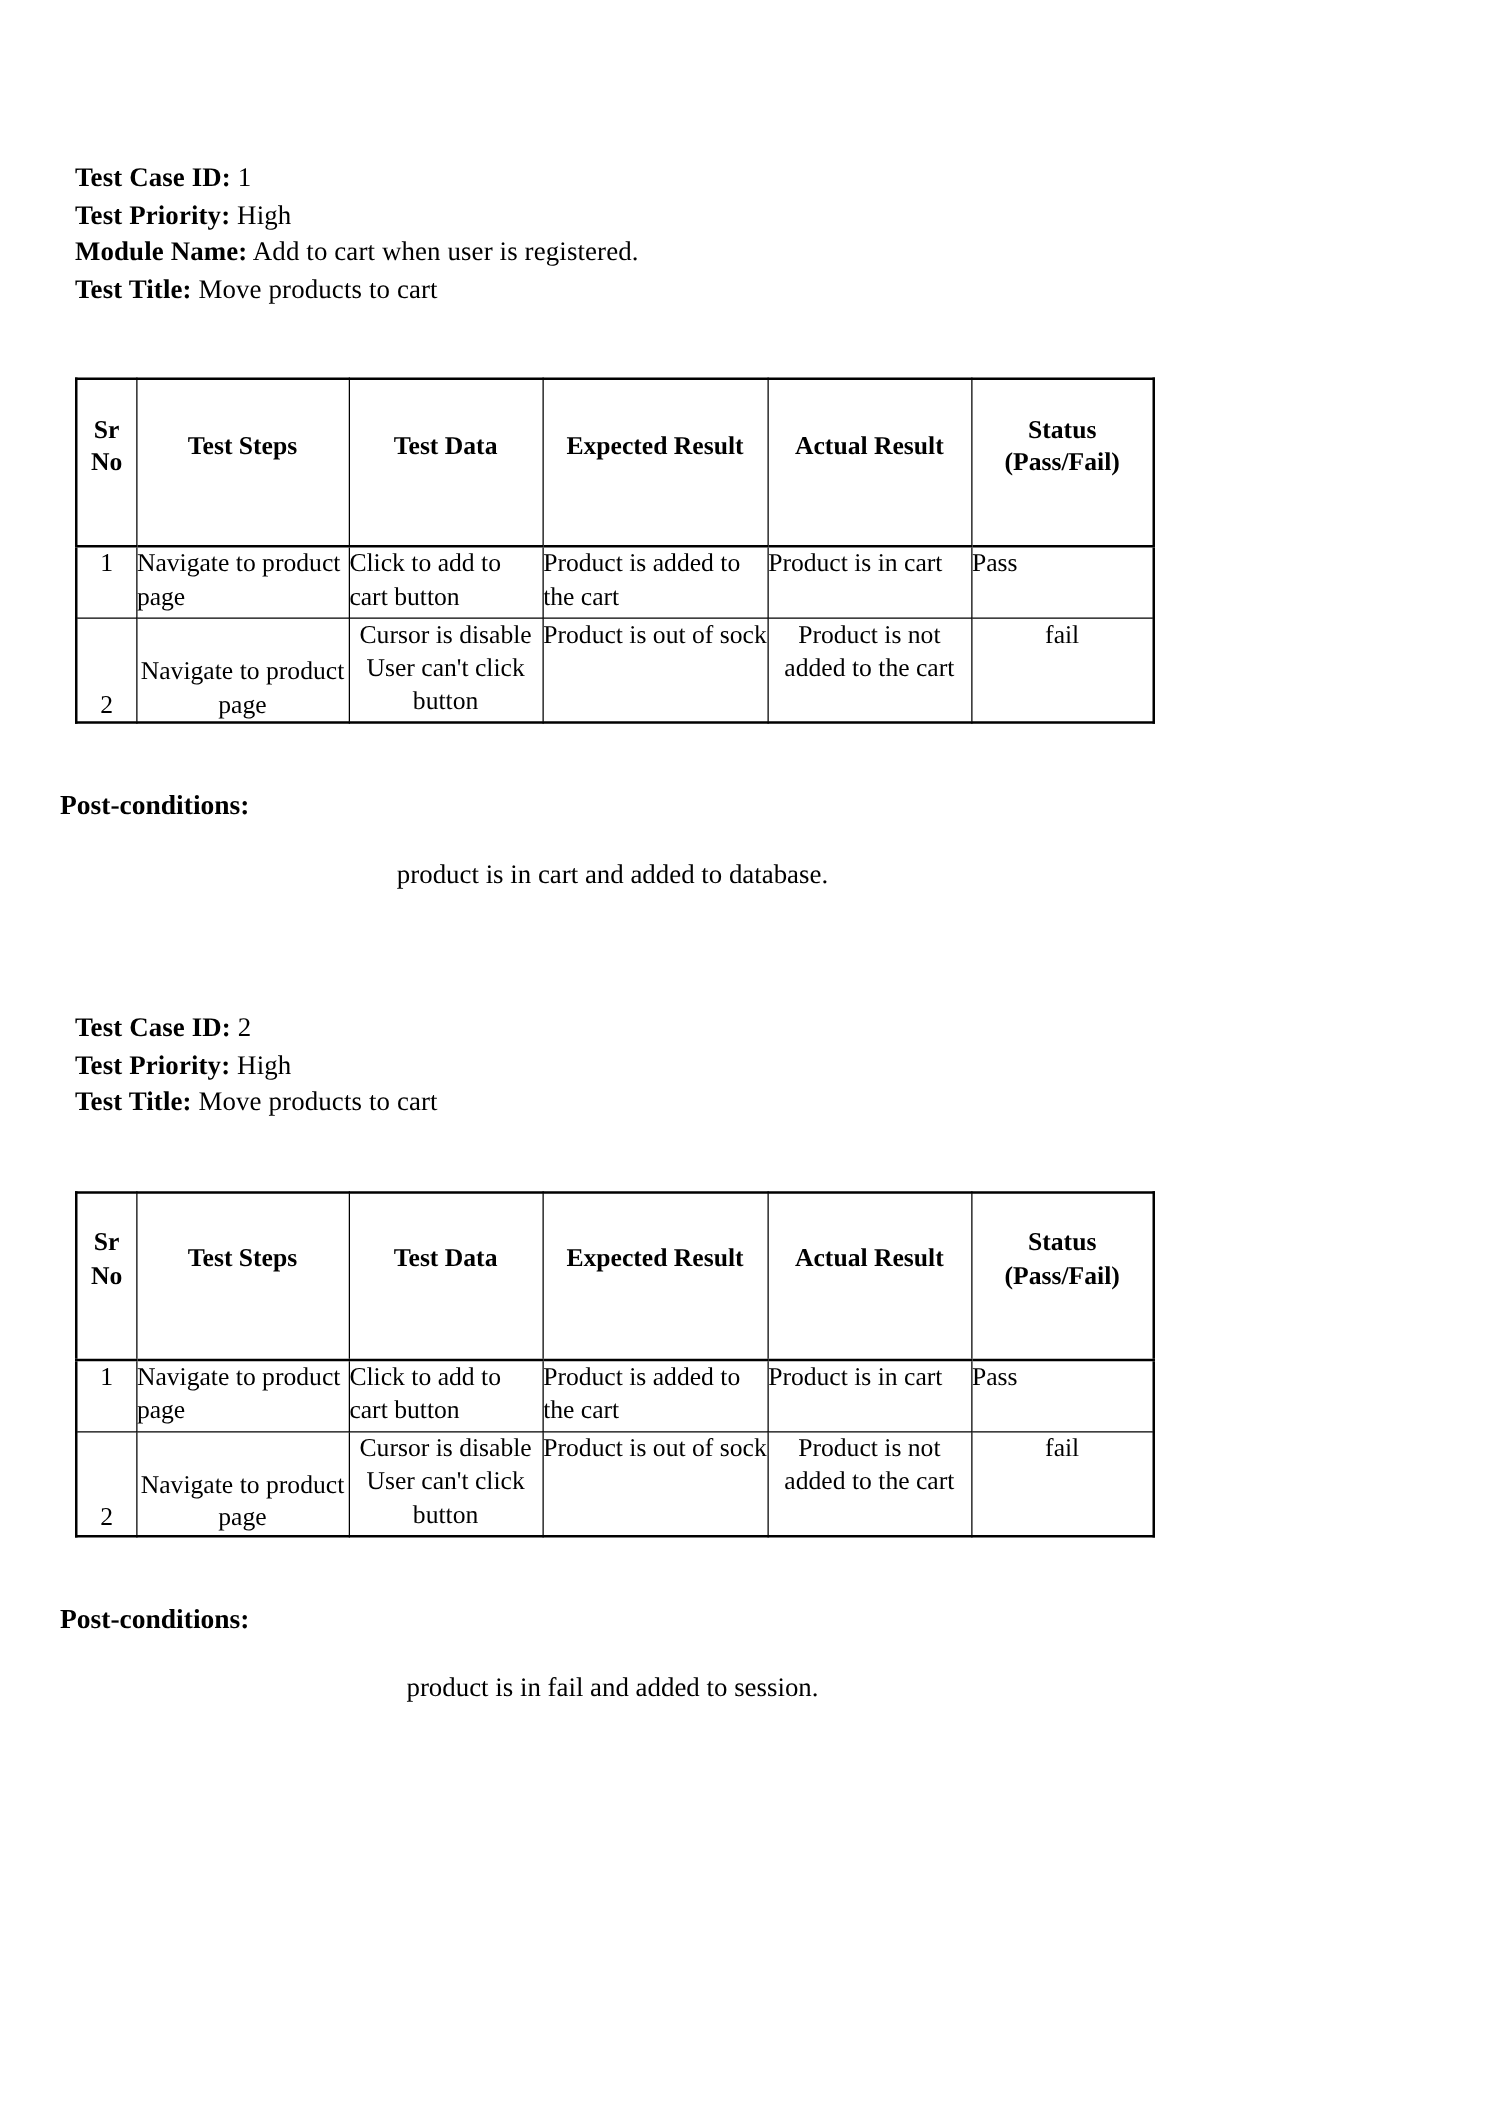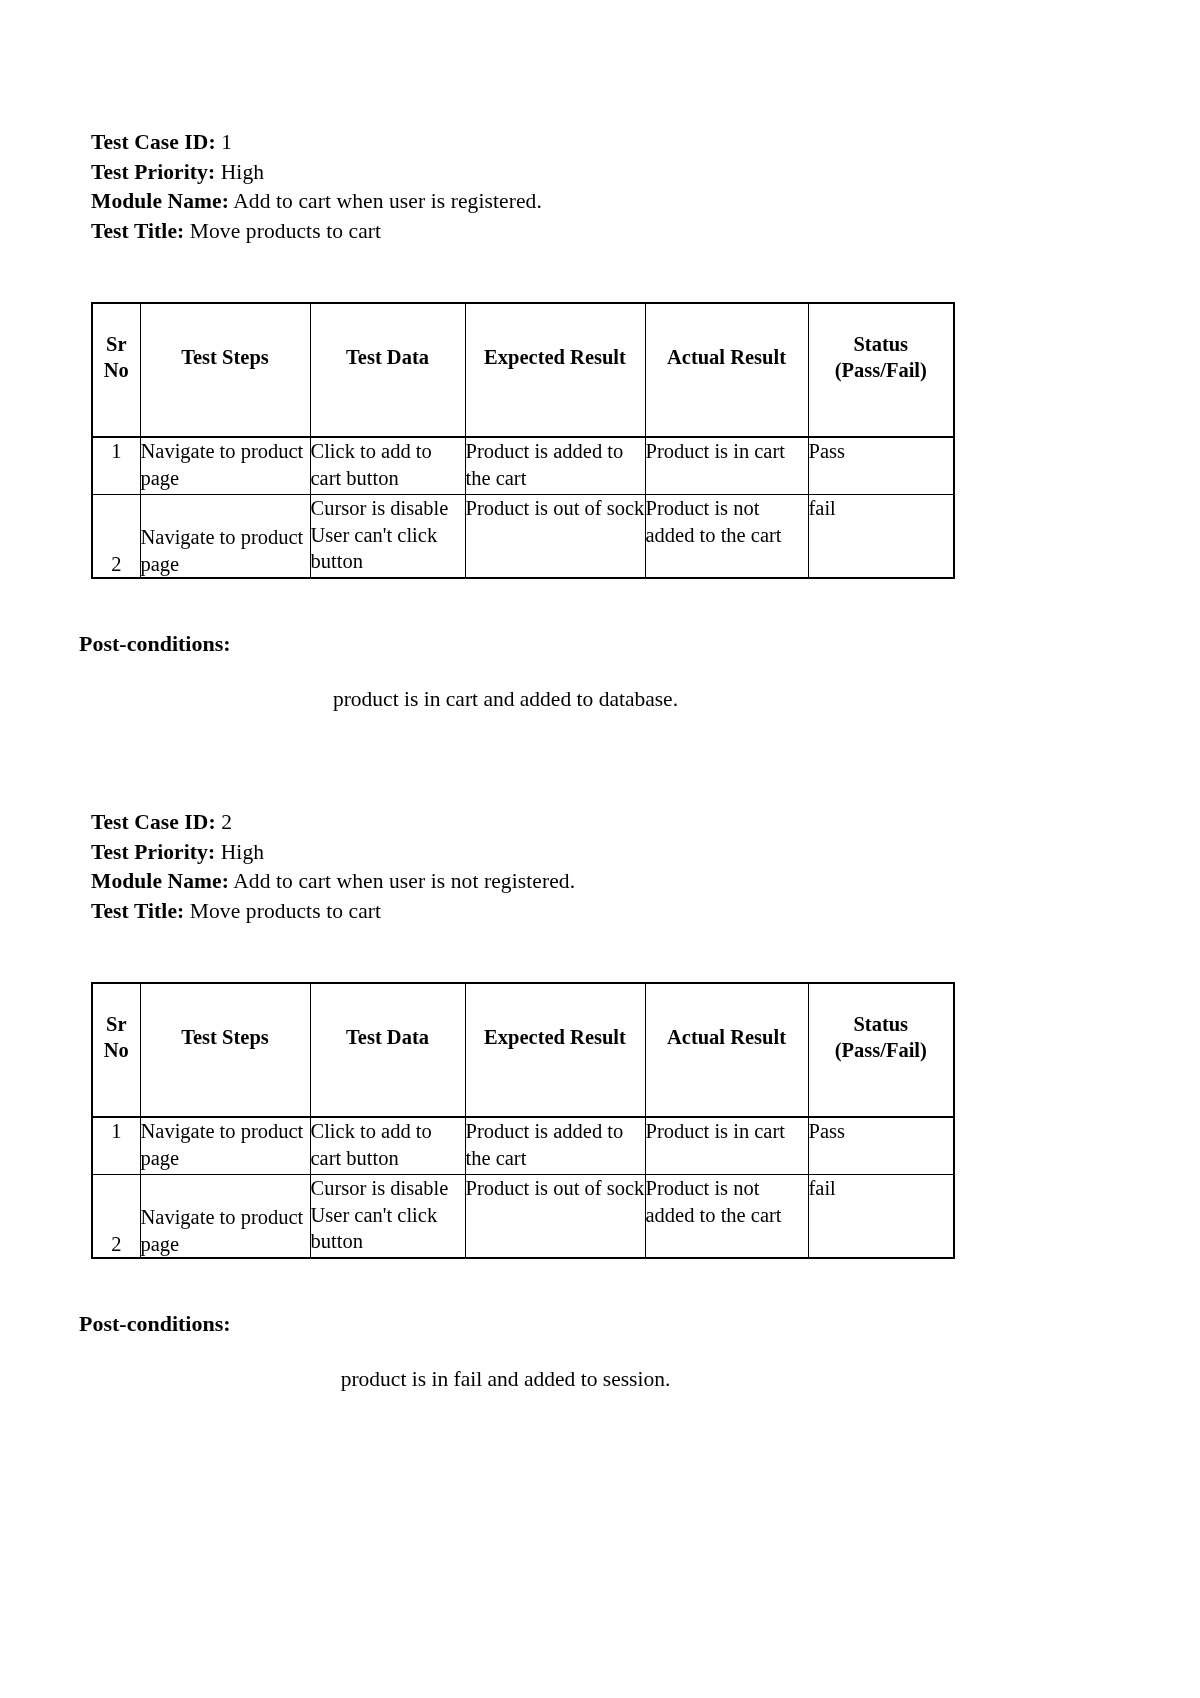--- a/index.html
+++ b/index.html
@@ -13,21 +13,21 @@
     font-family: "Liberation Serif", "DejaVu Serif", serif;
     color: #000000;
     -webkit-font-smoothing: antialiased;
   }
   .page {
     position: relative;
     width: 1050px;
     height: 1698px;
     background: #ffffff;
     box-sizing: border-box;
-    padding: 128px 148px 0 91px;
+    padding: 128px 148px 0 60px;
     font-family: Liberation Serif, serif;
   }
   .case-block {
     position: relative;
   }
   .meta {
     font-size: 21.5px;
     line-height: 29.5px;
     letter-spacing: 0.1px;
   }
@@ -77,21 +77,21 @@
 
   .cell-text {
     padding: 2px 1px 2px 3px;
   }
   .cell-sr {
     text-align: center;
     vertical-align: bottom;
     padding: 0 0 4px 0;
   }
   .row-1 td { height: 56px; }
-  .row-2 td { height: 82px; }
+  .row-2 td { height: 82px; text-align: center; }
   .row-2 .cell-sr { vertical-align: bottom; }
   .row-2 .steps-cell { vertical-align: bottom; }
 
   
   .post-head {
     font-weight: bold;
     font-size: 22px;
     margin-top: 52px;
     margin-left: -12px;
   }
@@ -188,24 +188,20 @@
     <div class="meta">
       <div class="meta-row">
         <span class="meta-label">Test Case ID:</span>
         <span class="meta-value">2</span>
       </div>
       <div class="meta-row">
         <span class="meta-label">Test Priority:</span>
         <span class="meta-value">High</span>
       </div>
       <div class="meta-row">
-        <span class="meta-label">Module Name:</span>
-        <span class="meta-value">Add to cart when user is not registered.</span>
-      </div>
-      <div class="meta-row">
         <span class="meta-label">Test Title:</span>
         <span class="meta-value">Move products to cart</span>
       </div>
     </div>
 
     <table class="tc-table">
       <colgroup>
         <col class="col-sr">
           <col class="col-steps">
           <col class="col-data">

